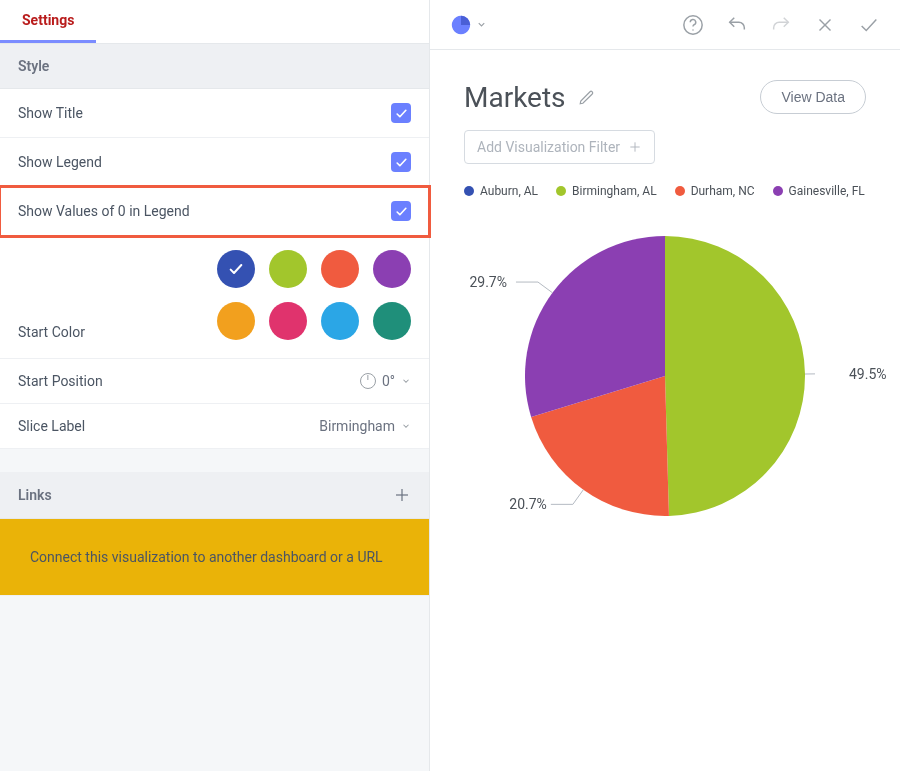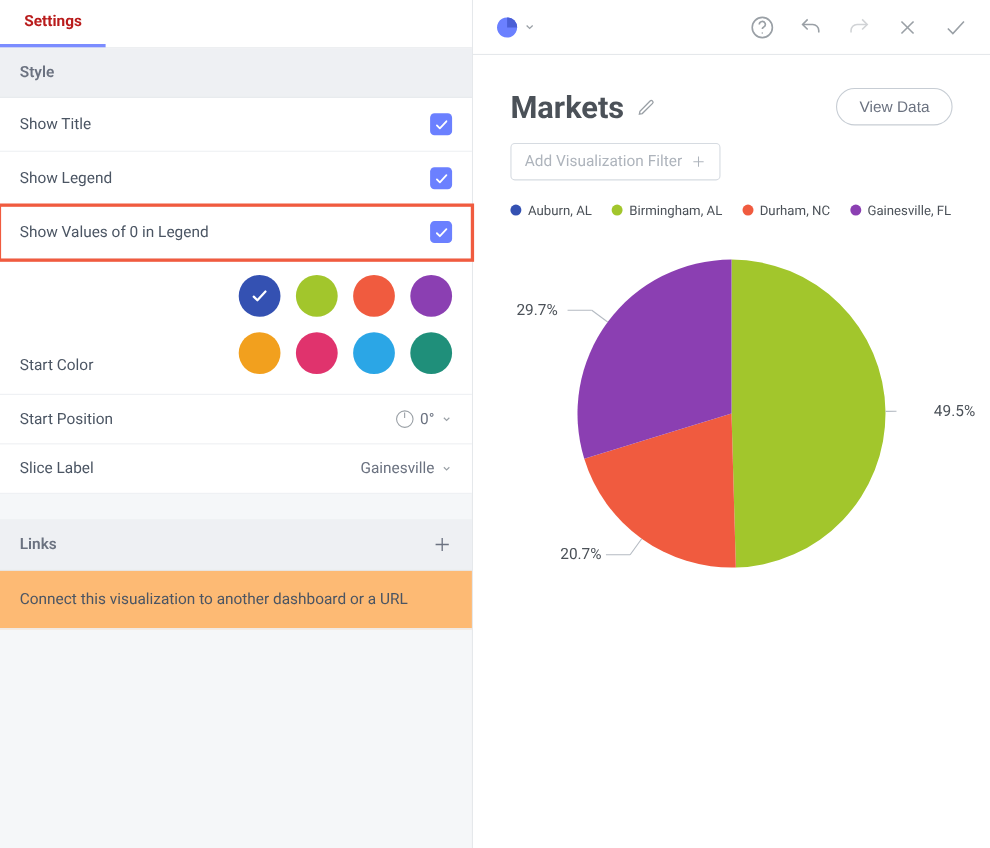--- a/index.html
+++ b/index.html
@@ -17,32 +17,32 @@
   .checkbox svg { width: 13px; height: 13px; stroke: #fff; fill: none; stroke-width: 3; stroke-linecap: round; stroke-linejoin: round; }
   .color-row { display: flex; align-items: flex-end; justify-content: space-between; padding: 14px 18px 18px; border-bottom: 1px solid #eef0f3; }
   .color-row .label { font-size: 14px; color: #4b5563; }
   .swatches { display: grid; grid-template-columns: repeat(4, 38px); grid-gap: 14px; }
   .swatch { width: 38px; height: 38px; border-radius: 50%; display: flex; align-items: center; justify-content: center; cursor: pointer; }
   .swatch svg { width: 16px; height: 16px; stroke: #fff; fill: none; stroke-width: 3; stroke-linecap: round; stroke-linejoin: round; }
   .value-select { display: flex; align-items: center; gap: 6px; color: #6b7280; font-size: 14px; cursor: pointer; }
   .chev { width: 10px; height: 10px; }
   .links-header { display: flex; align-items: center; justify-content: space-between; padding: 14px 18px; font-size: 14px; color: #6b7280; font-weight: 600; background: #eef0f3; border-bottom: 1px solid #e5e8eb; margin-top: 23px; }
   .plus-icon { width: 18px; height: 18px; stroke: #6b7280; cursor: pointer; }
-  .links-desc { padding: 18px; font-size: 14px; color: #4b5563; background: #fdba74; border-bottom: 1px solid #eef0f3; }
+  .links-desc { padding: 30px; font-size: 14px; color: #4b5563; background: #eab308; border-bottom: 1px solid #eef0f3; }
 
   .right-panel { flex: 1; background: #fff; display: flex; flex-direction: column; }
   .topbar { display: flex; align-items: center; justify-content: space-between; padding: 8px 20px; border-bottom: 1px solid #e5e8eb; height: 50px; }
   .chart-type { display: flex; align-items: center; gap: 4px; cursor: pointer; }
   .pie-icon { width: 22px; height: 22px; }
   .topbar-actions { display: flex; align-items: center; gap: 22px; }
   .topbar-actions .act { width: 22px; height: 22px; stroke: #9aa0a6; cursor: pointer; }
   .content { padding: 30px 34px; }
   .title-row { display: flex; align-items: center; justify-content: space-between; margin-bottom: 16px; }
   .title-group { display: flex; align-items: center; gap: 12px; }
-  .chart-title { font-size: 28px; font-weight: 700; color: #4b5158; }
+  .chart-title { font-size: 28px; font-weight: 400; color: #4b5158; }
   .pencil { width: 18px; height: 18px; stroke: #9aa0a6; cursor: pointer; }
   .view-data { border: 1px solid #c7cdd4; background: #fff; border-radius: 20px; padding: 8px 20px; font-size: 14px; color: #6b7280; cursor: pointer; }
   .filter-box { display: inline-flex; align-items: center; gap: 8px; border: 1px solid #d6dbe1; border-radius: 4px; padding: 8px 12px; font-size: 14px; color: #aeb4bc; cursor: pointer; margin-bottom: 20px; }
   .filter-box .add { width: 14px; height: 14px; stroke: #aeb4bc; }
   .legend { display: flex; flex-wrap: wrap; gap: 18px; font-size: 12px; color: #4b5158; margin-bottom: 28px; }
   .legend-item { display: flex; align-items: center; gap: 6px; }
   .legend-dot { width: 10px; height: 10px; border-radius: 50%; }
   .chart-area { display: flex; justify-content: center; position: relative; }
   .slice-label { position: absolute; font-size: 14px; color: #4b5158; line-height: 1; white-space: nowrap; }
   .start-pos-icon { width:16px; height:16px; border:1.3px solid #9aa0a6; border-radius:50%; position:relative; }
@@ -110,21 +110,21 @@
           <span>0°</span>
           <svg class="chev" viewBox="0 0 24 24" stroke="#9aa0a6" fill="none" stroke-width="2.5">
               <polyline points="6 9 12 15 18 9"></polyline>
             </svg>
         </span>
       </div>
 
       <div class="setting-row">
         <span>Slice Label</span>
         <span class="value-select">
-          <span>Gainesville</span>
+          <span>Birmingham</span>
           <svg class="chev" viewBox="0 0 24 24" stroke="#9aa0a6" fill="none" stroke-width="2.5">
               <polyline points="6 9 12 15 18 9"></polyline>
             </svg>
         </span>
       </div>
     </div>
 
     <div class="links-header">
       <span>Links</span>
       <svg class="plus-icon" viewBox="0 0 24 24" fill="none" stroke-width="1.6">

